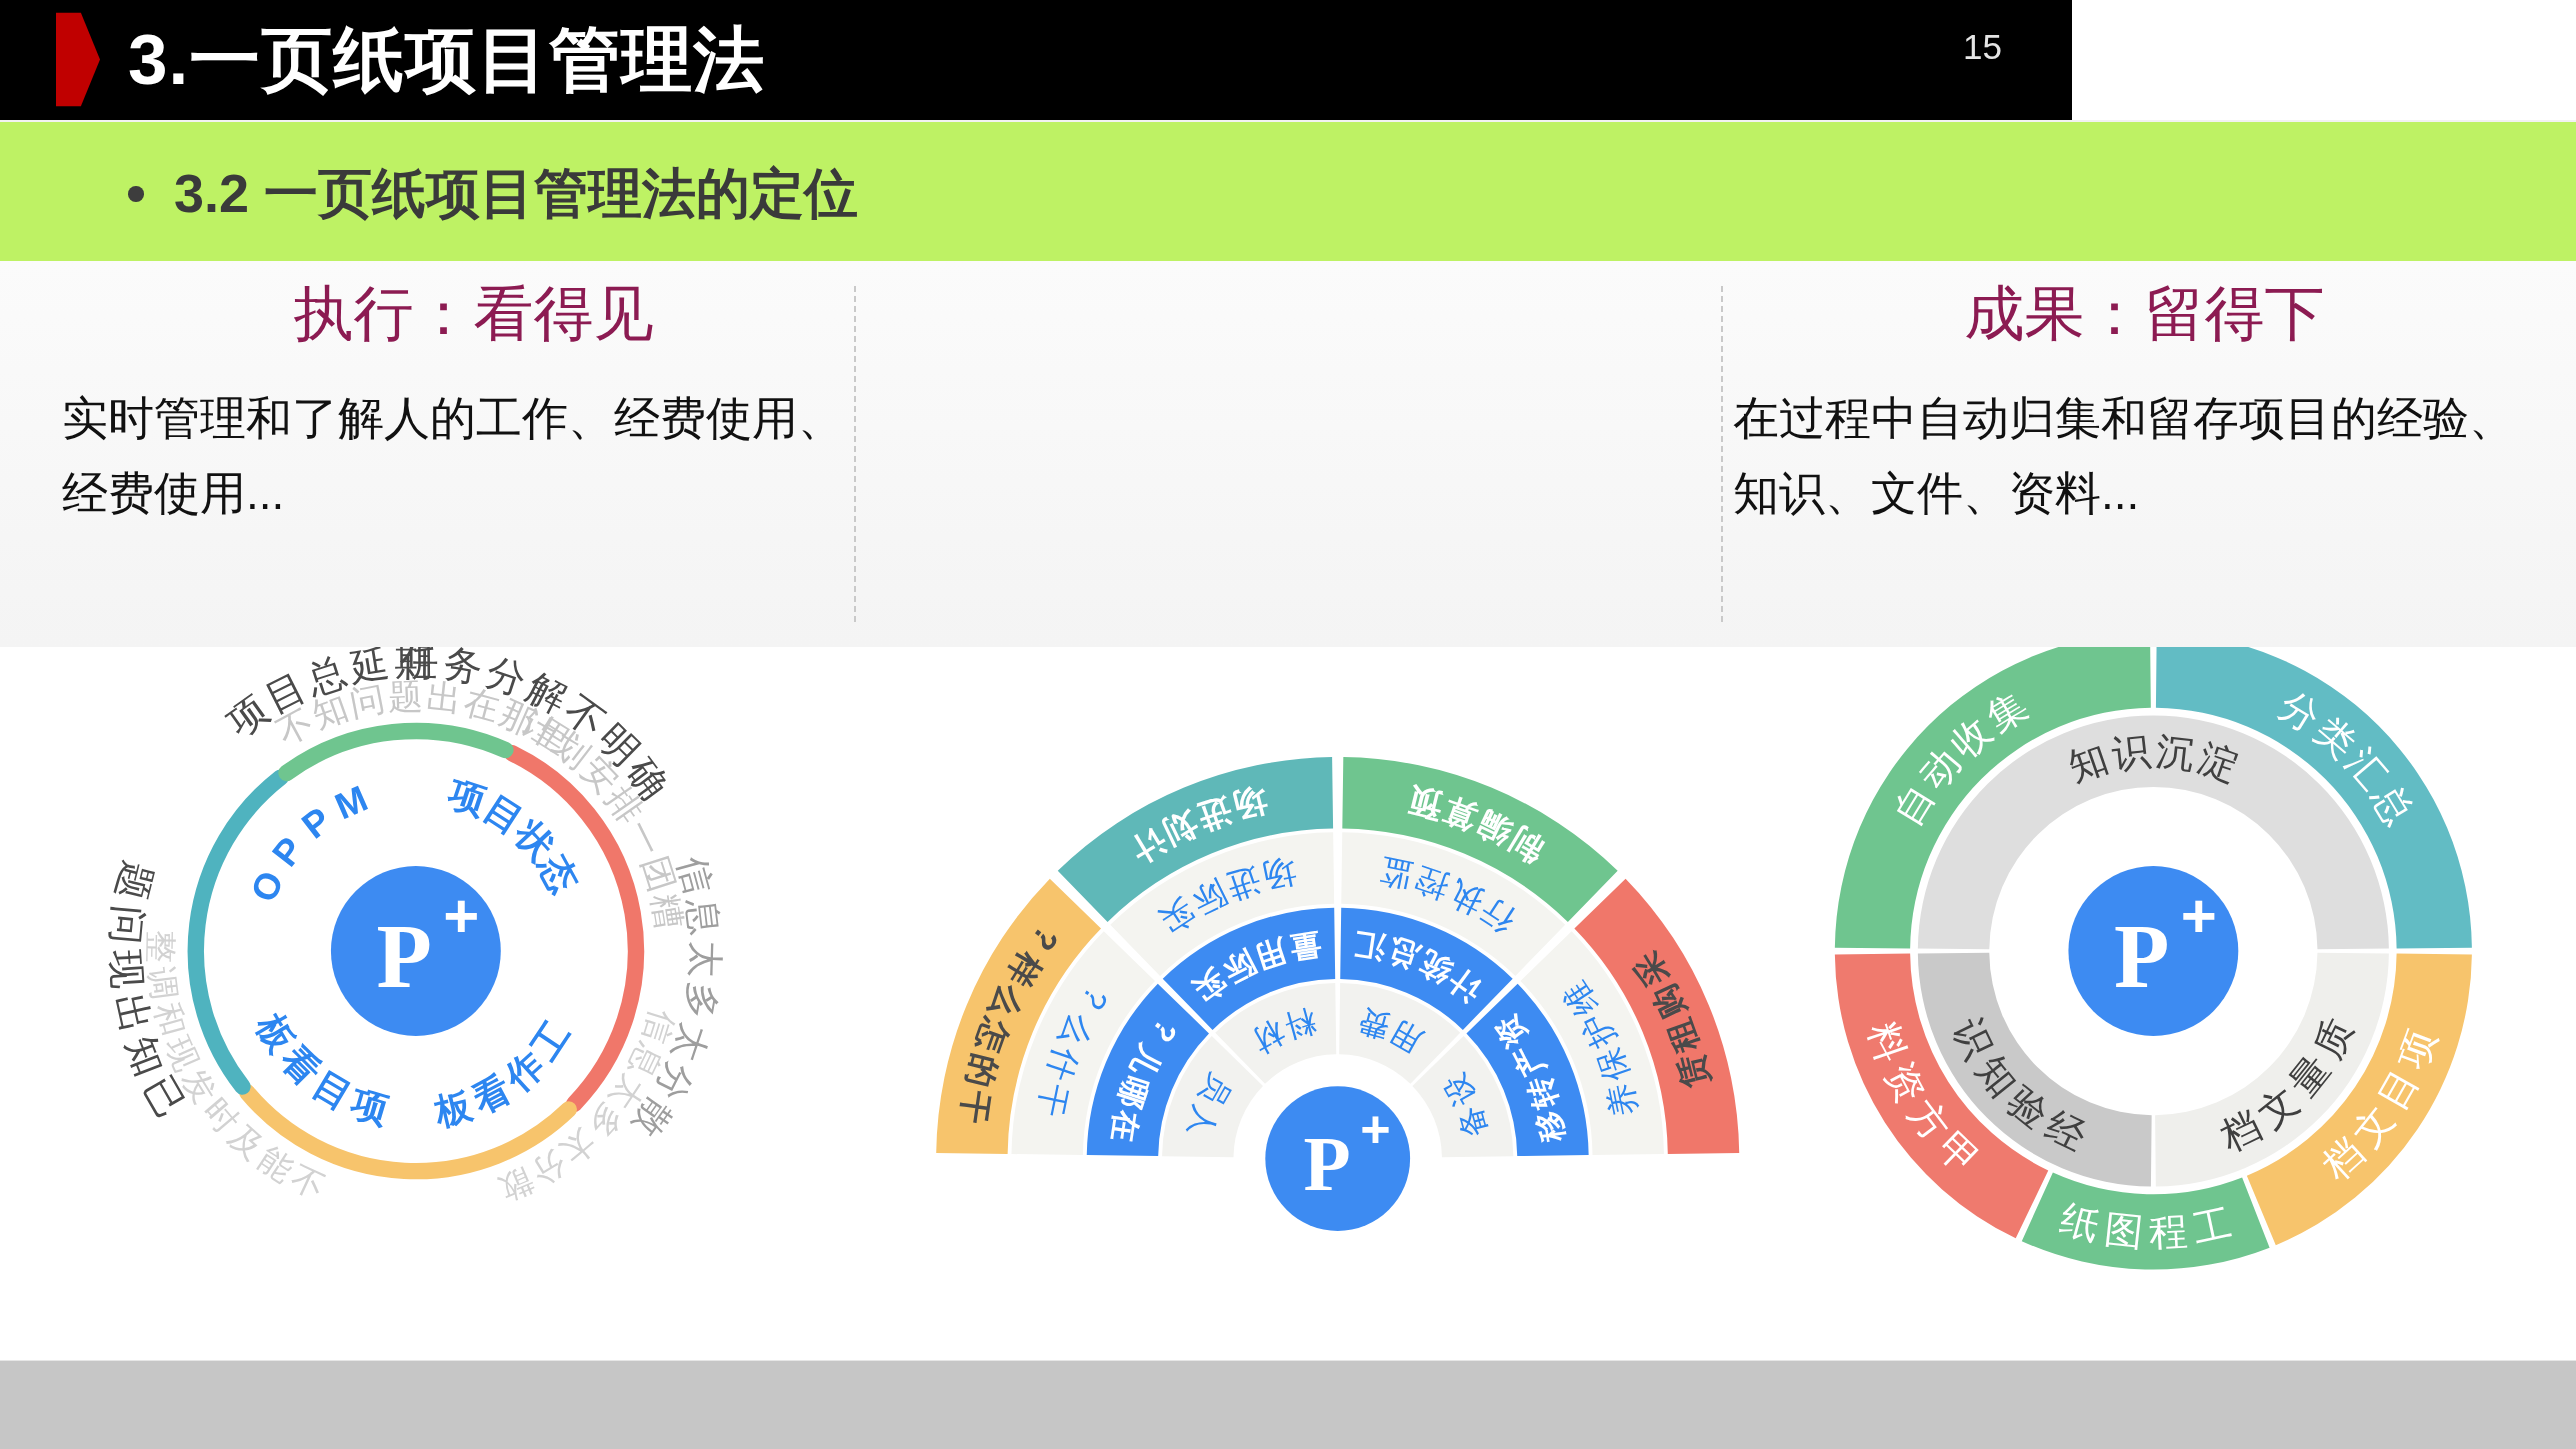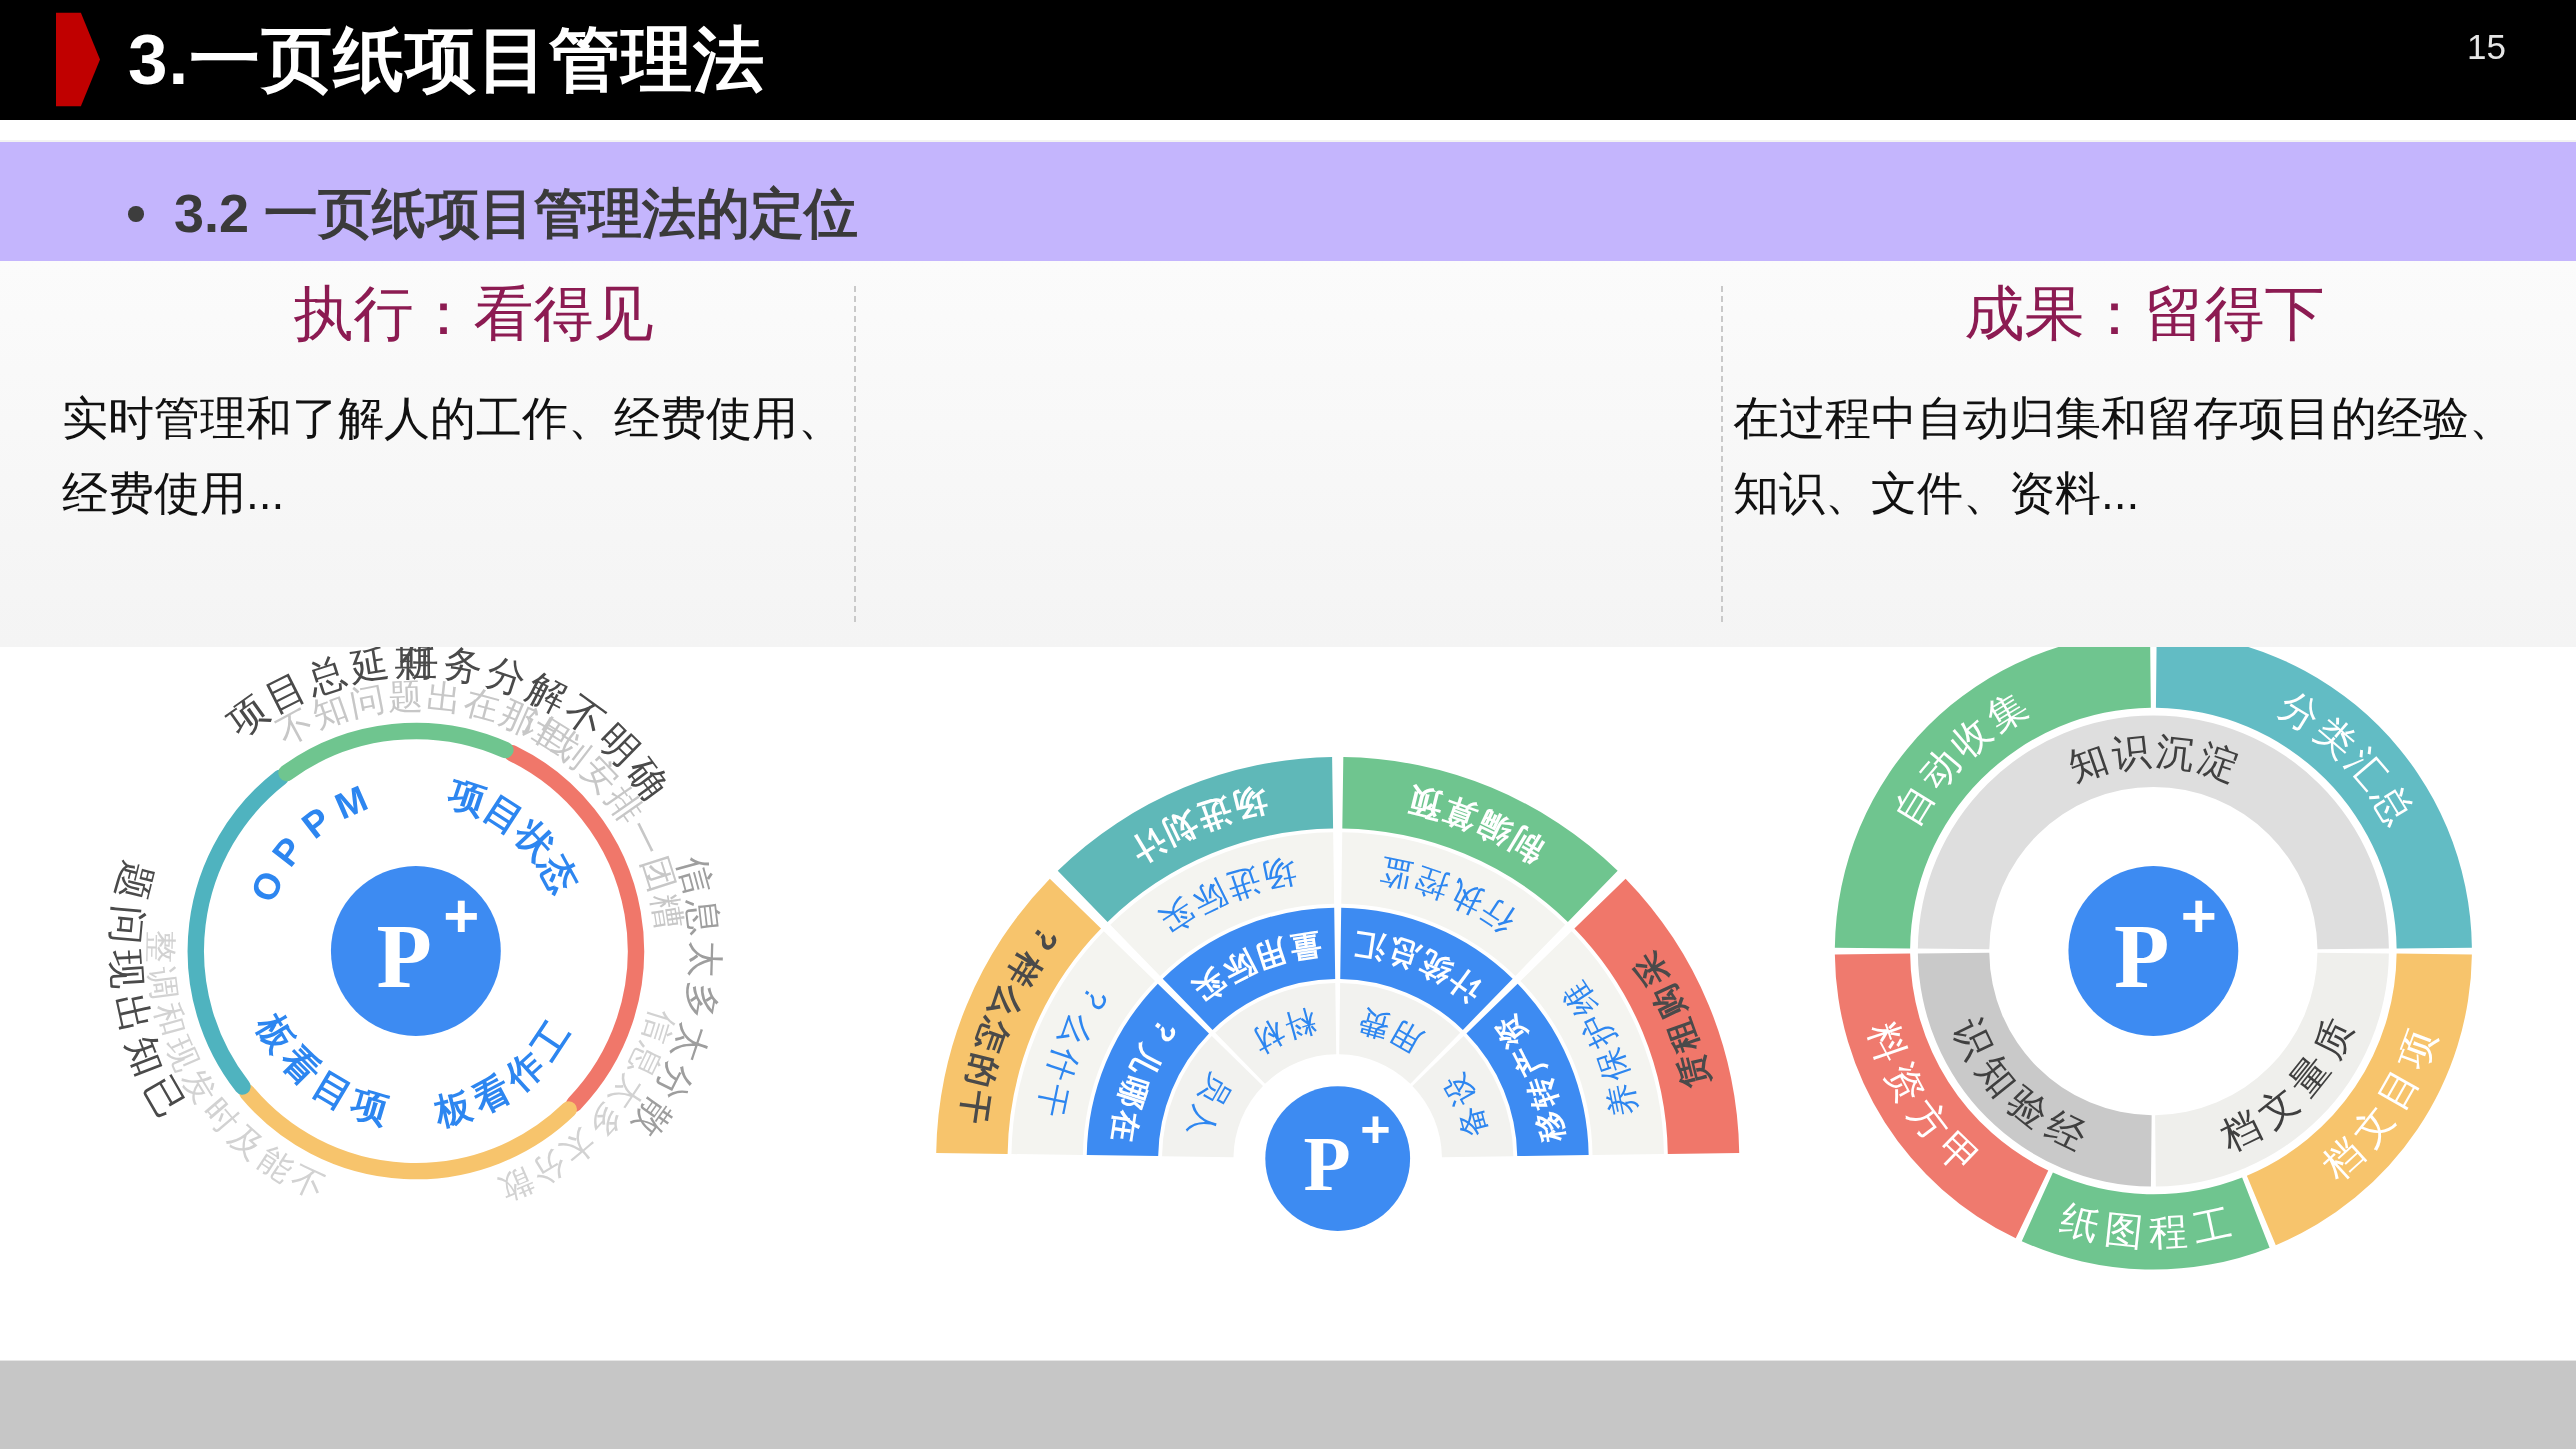--- a/index.html
+++ b/index.html
@@ -1,32 +1,32 @@
 <!DOCTYPE html>
 <html><head>
 <meta charset="utf-8">
 <style>
   * { box-sizing: border-box; margin:0; padding:0; }
   html,body { background:#ffffff; }
   body { width:2576px; height:1450px; position:relative; overflow:hidden;
          font-family:"Liberation Sans","DejaVu Sans",sans-serif; }
 
   
-  .header { position:absolute; left:0; top:0; width:2576px; height:120px;
+  .header { position:absolute; left:0; top:0; width:2072px; height:120px;
             background:#000000; }
   .hdr-arrow { position:absolute; left:56px; top:11.6px; width:44px; height:95px; }
   .hdr-title { position:absolute; left:128px; top:5.8px; color:#ffffff;
                font-size:71px; font-weight:600; letter-spacing:1px;
                line-height:108px; white-space:nowrap; }
   .page-no { position:absolute; right:70px; top:27px; color:#e5e5e5;
              font-size:35px; font-weight:400; line-height:39px; }
 
   
   .subband { position:absolute; left:0; top:120px; width:2576px; height:141px;
-             background:#c4b5fd; border-top:2.9px solid #f2f2f2;margin-top:20px; }
+             background:#bef264; border-top:2.9px solid #f2f2f2; }
   .sub-bullet { position:absolute; left:128px; top:64px; width:15.5px; height:15.5px;
                 border-radius:50%; background:#3d3d3d; }
   .sub-text { position:absolute; left:174px; top:27px; color:#3a3a3a;
               font-size:54px; font-weight:bold; line-height:89px; white-space:nowrap; }
 
   
   .colband { position:absolute; left:0; top:261px; width:2576px; height:386px;
              background:linear-gradient(180deg,#fbfbfb 0%,#f4f4f4 100%); }
   .col { position:absolute; top:0; width:831px; height:386px; }
   .col1 { left:58px; } .col2 { left:913px; } .col3 { left:1729px; }

